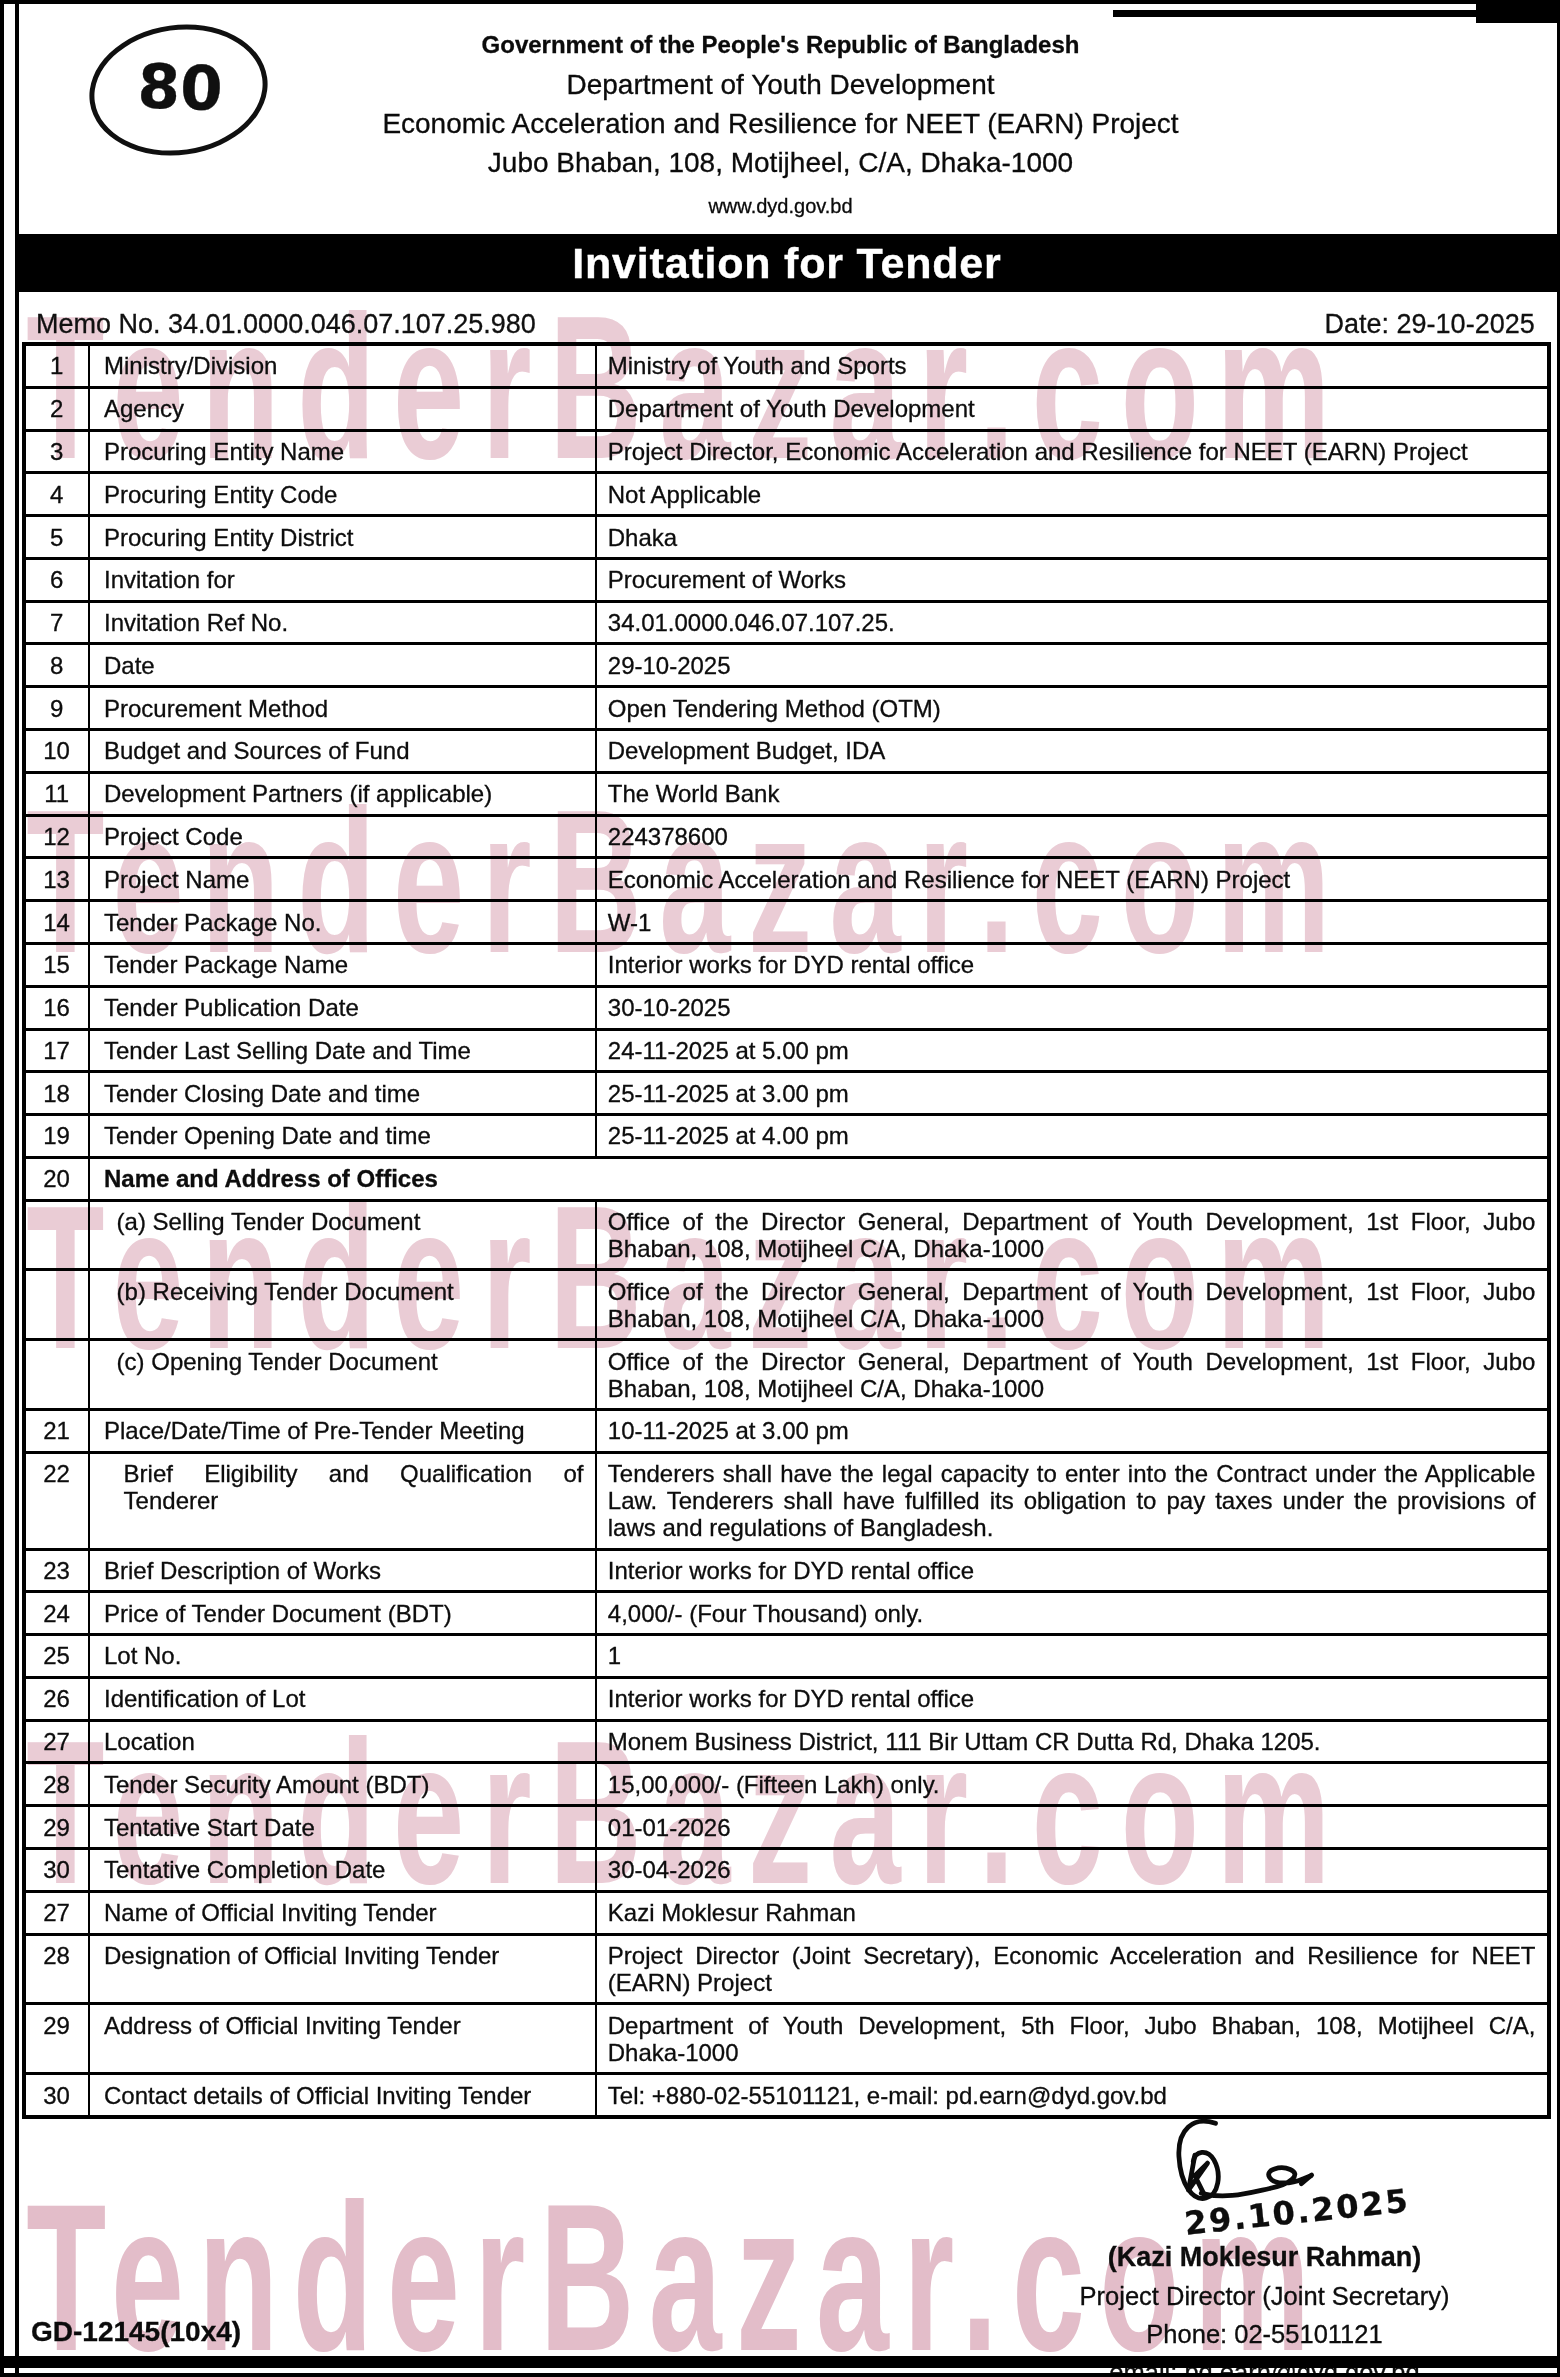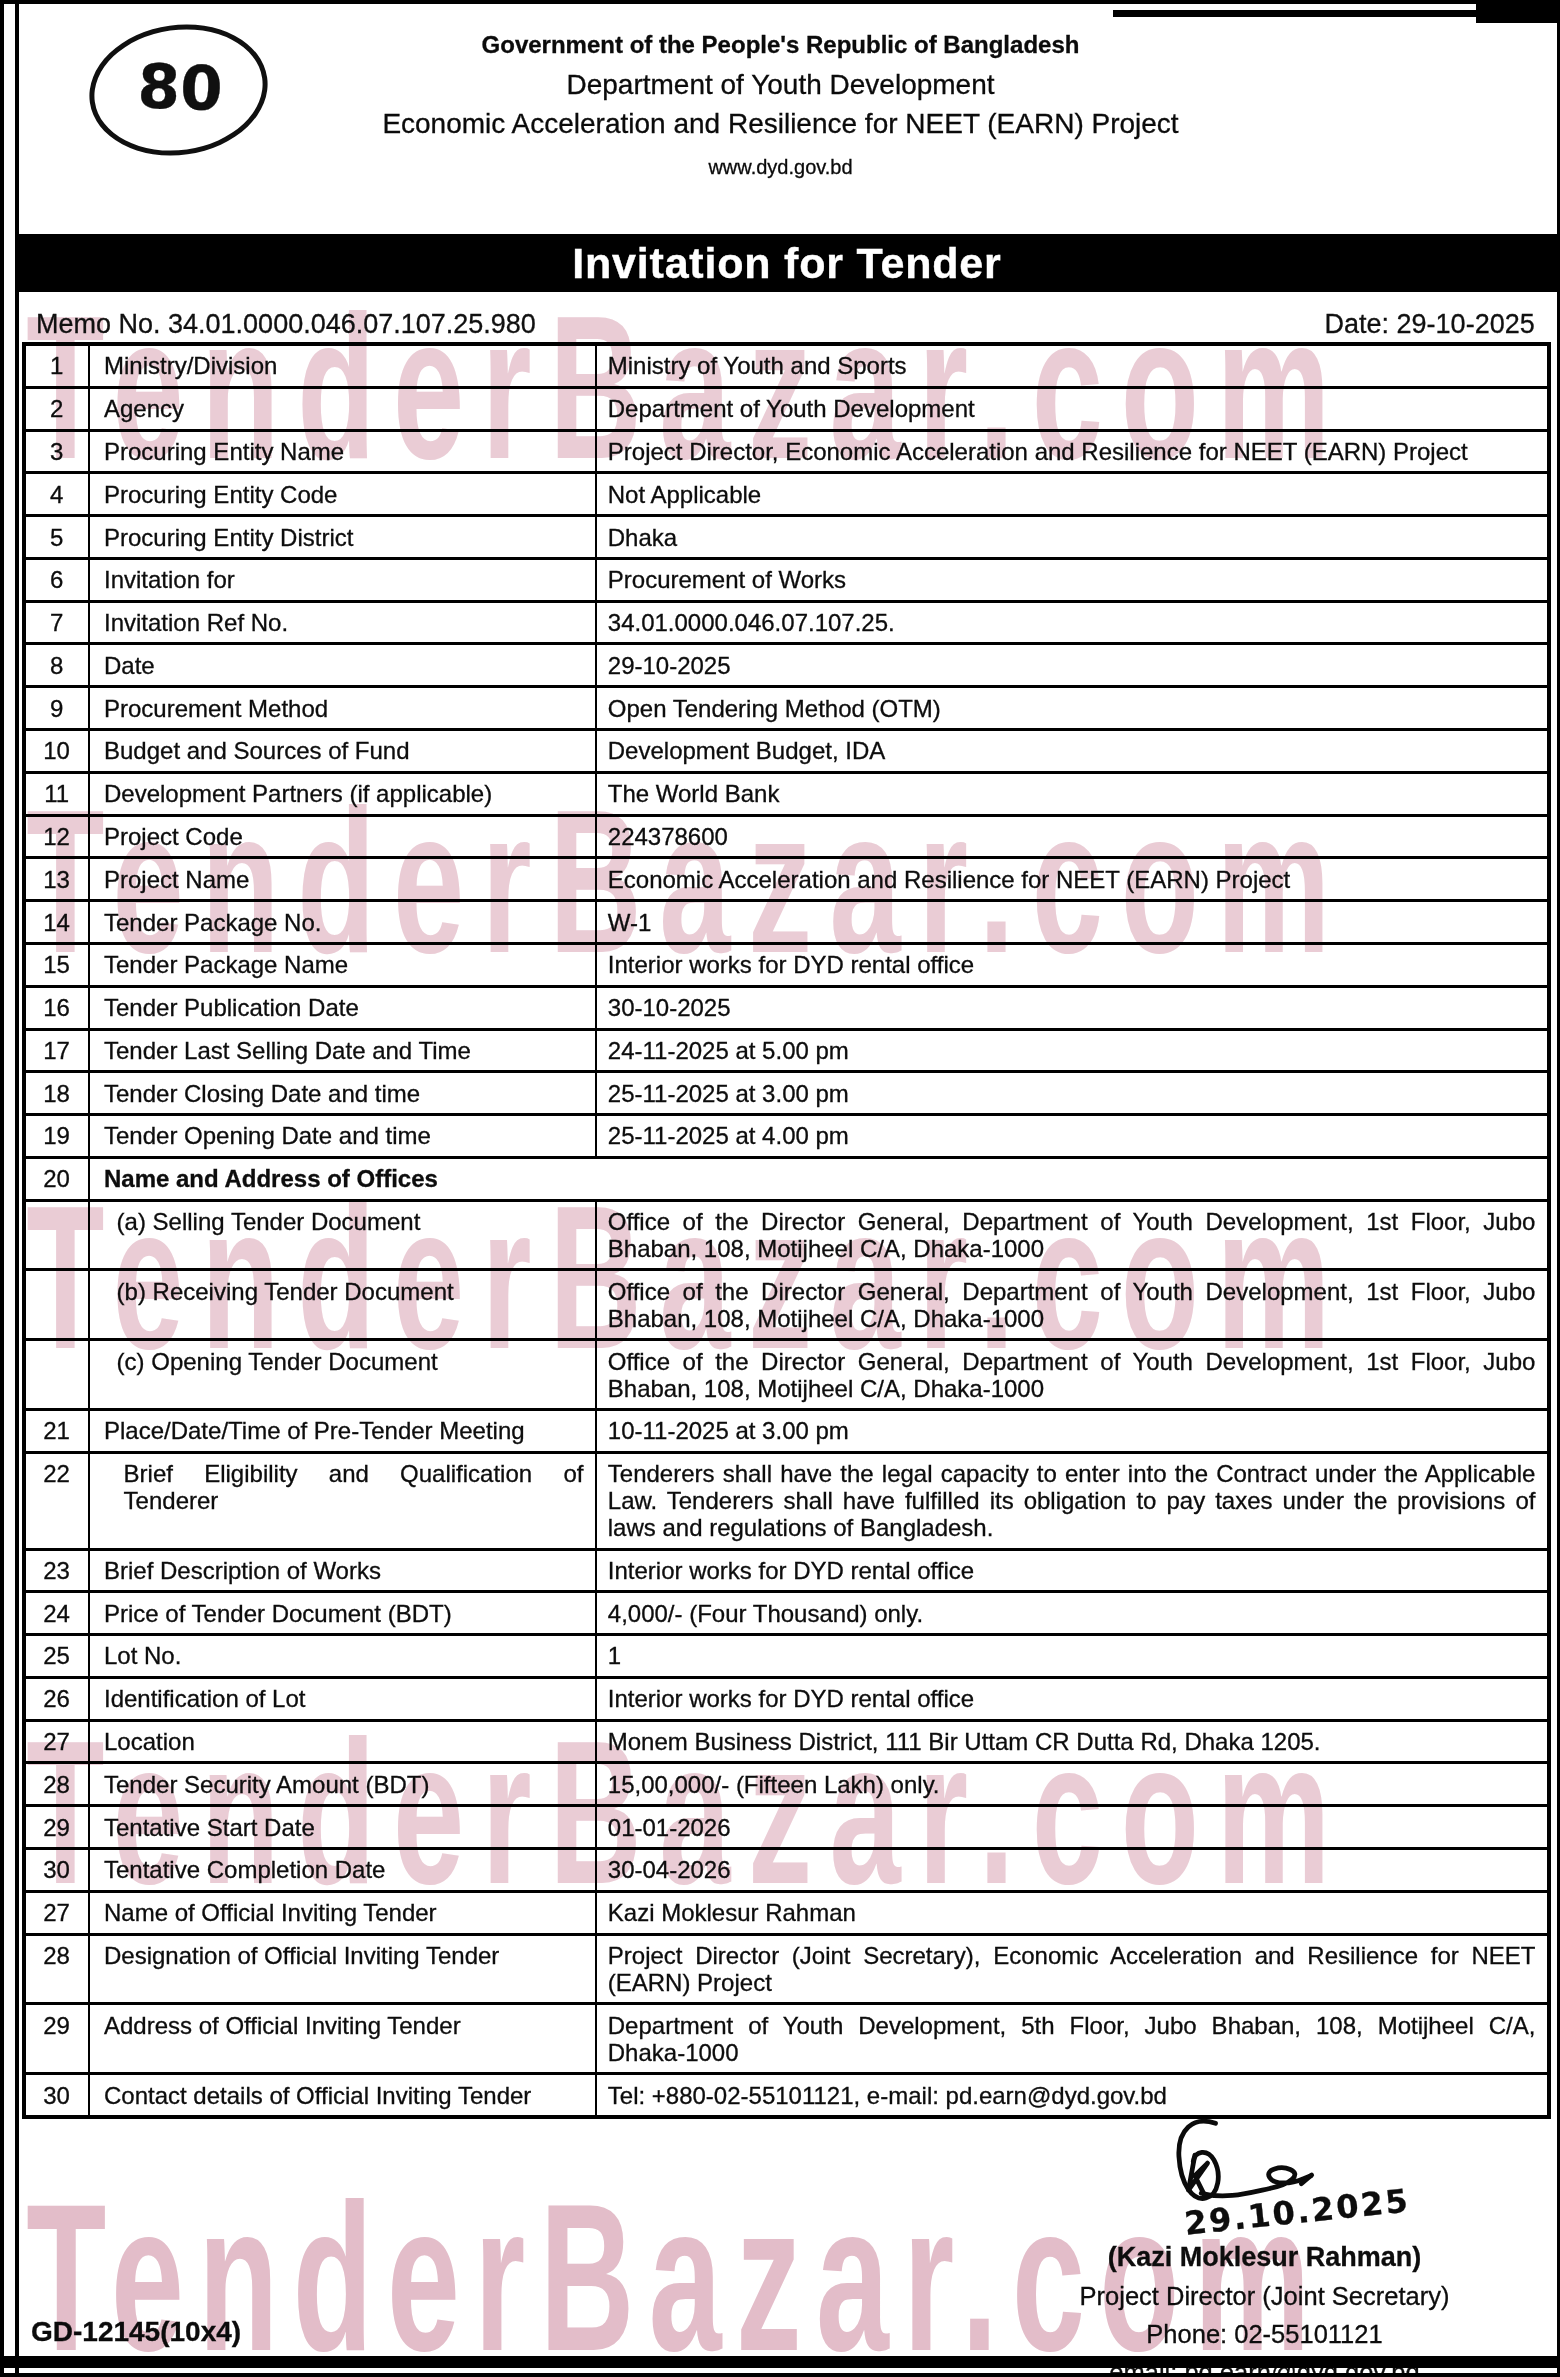--- a/index.html
+++ b/index.html
@@ -72,20 +72,21 @@
   <div class="scan-bar-2"></div>
 
   <div class="circle-mark">
     <span class="circle-num">80</span>
   </div>
 
   <div class="header-block">
     <div class="h-title">Government of the People's Republic of Bangladesh</div>
     <div class="h-line">Department of Youth Development</div>
     <div class="h-line">Economic Acceleration and Resilience for NEET (EARN) Project</div>
+    <div class="h-line">Jubo Bhaban, 108, Motijheel, C/A, Dhaka-1000</div>
     <div class="h-site">www.dyd.gov.bd</div>
   </div>
 
   <div class="banner">
     <span>Invitation for Tender</span>
   </div>
 
   <div class="memo-row">
     <span>Memo No. 34.01.0000.046.07.107.25.980</span>
     <span>Date: 29-10-2025</span>

